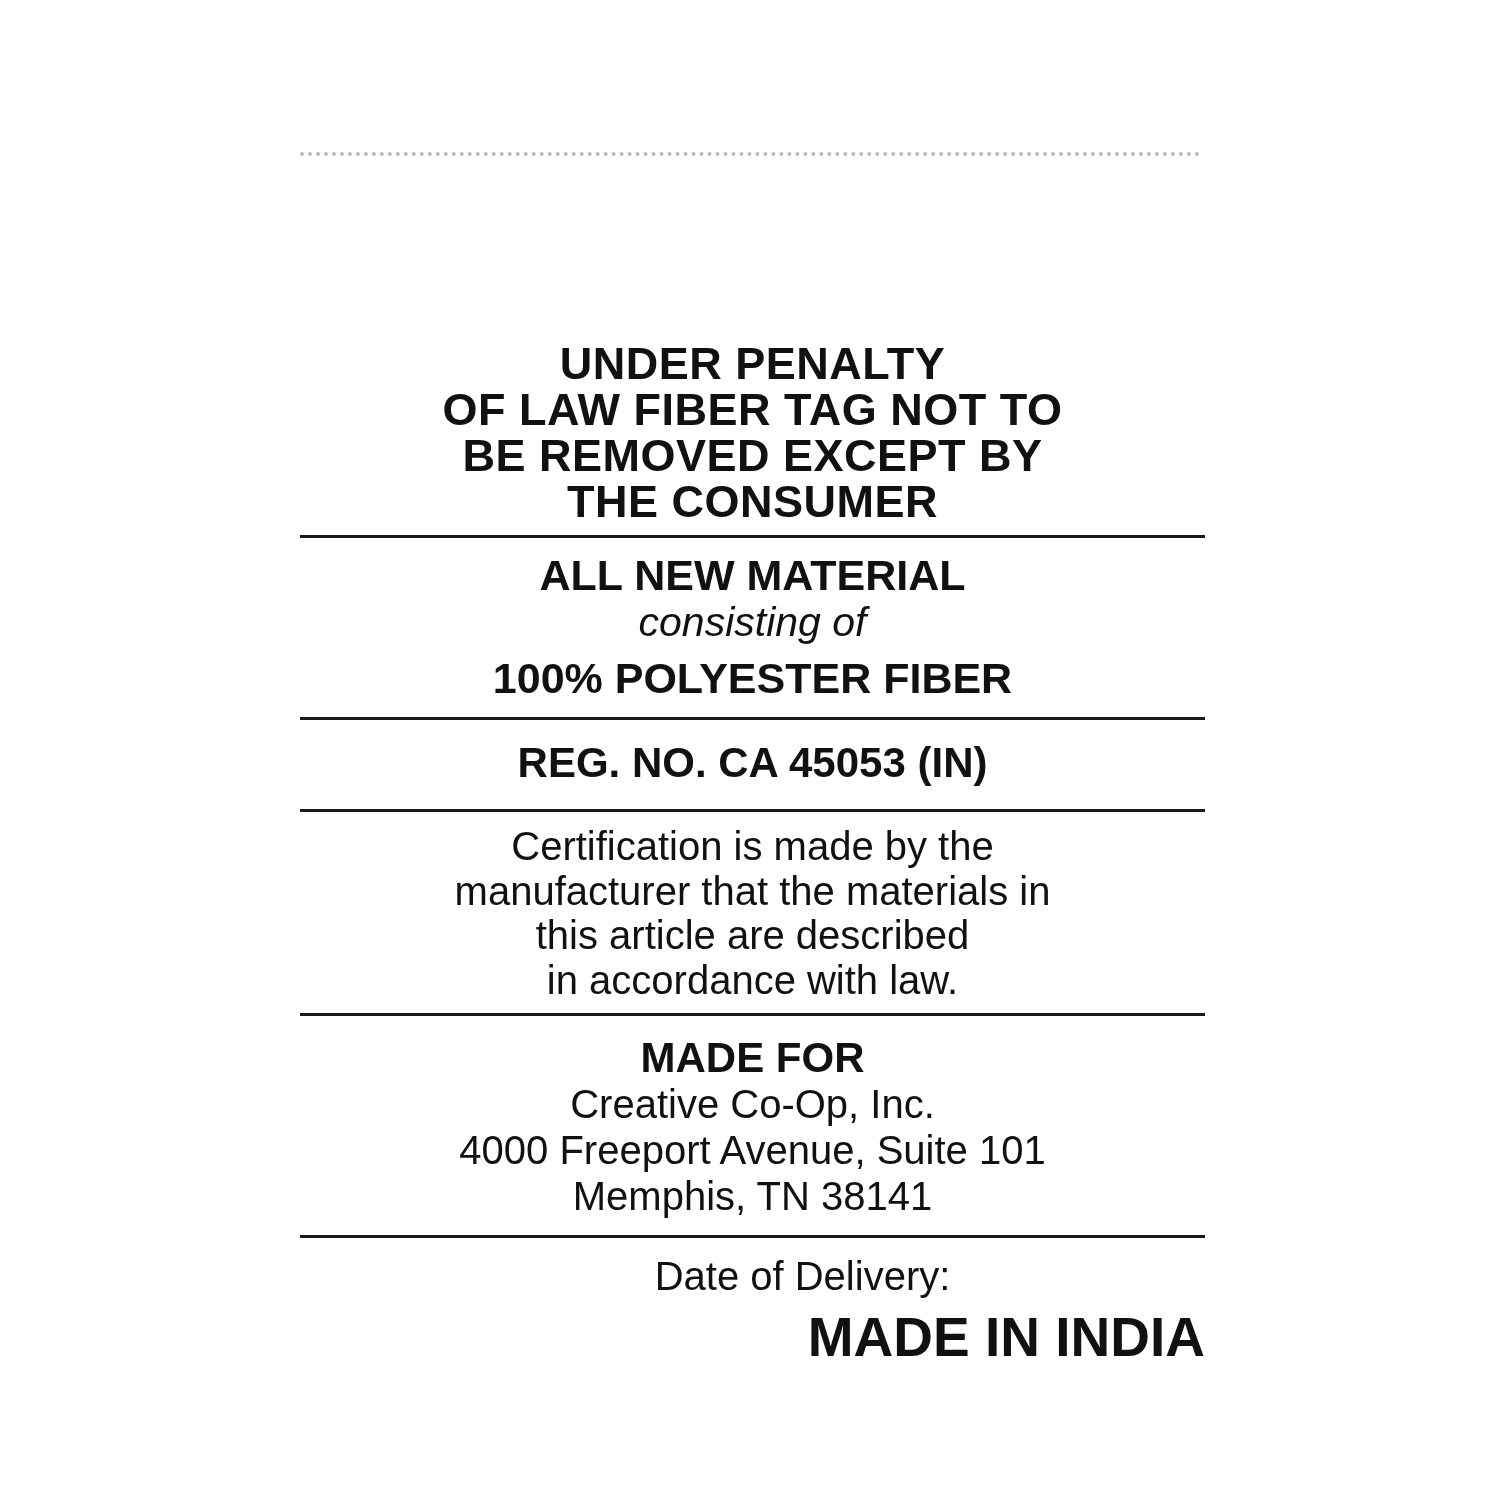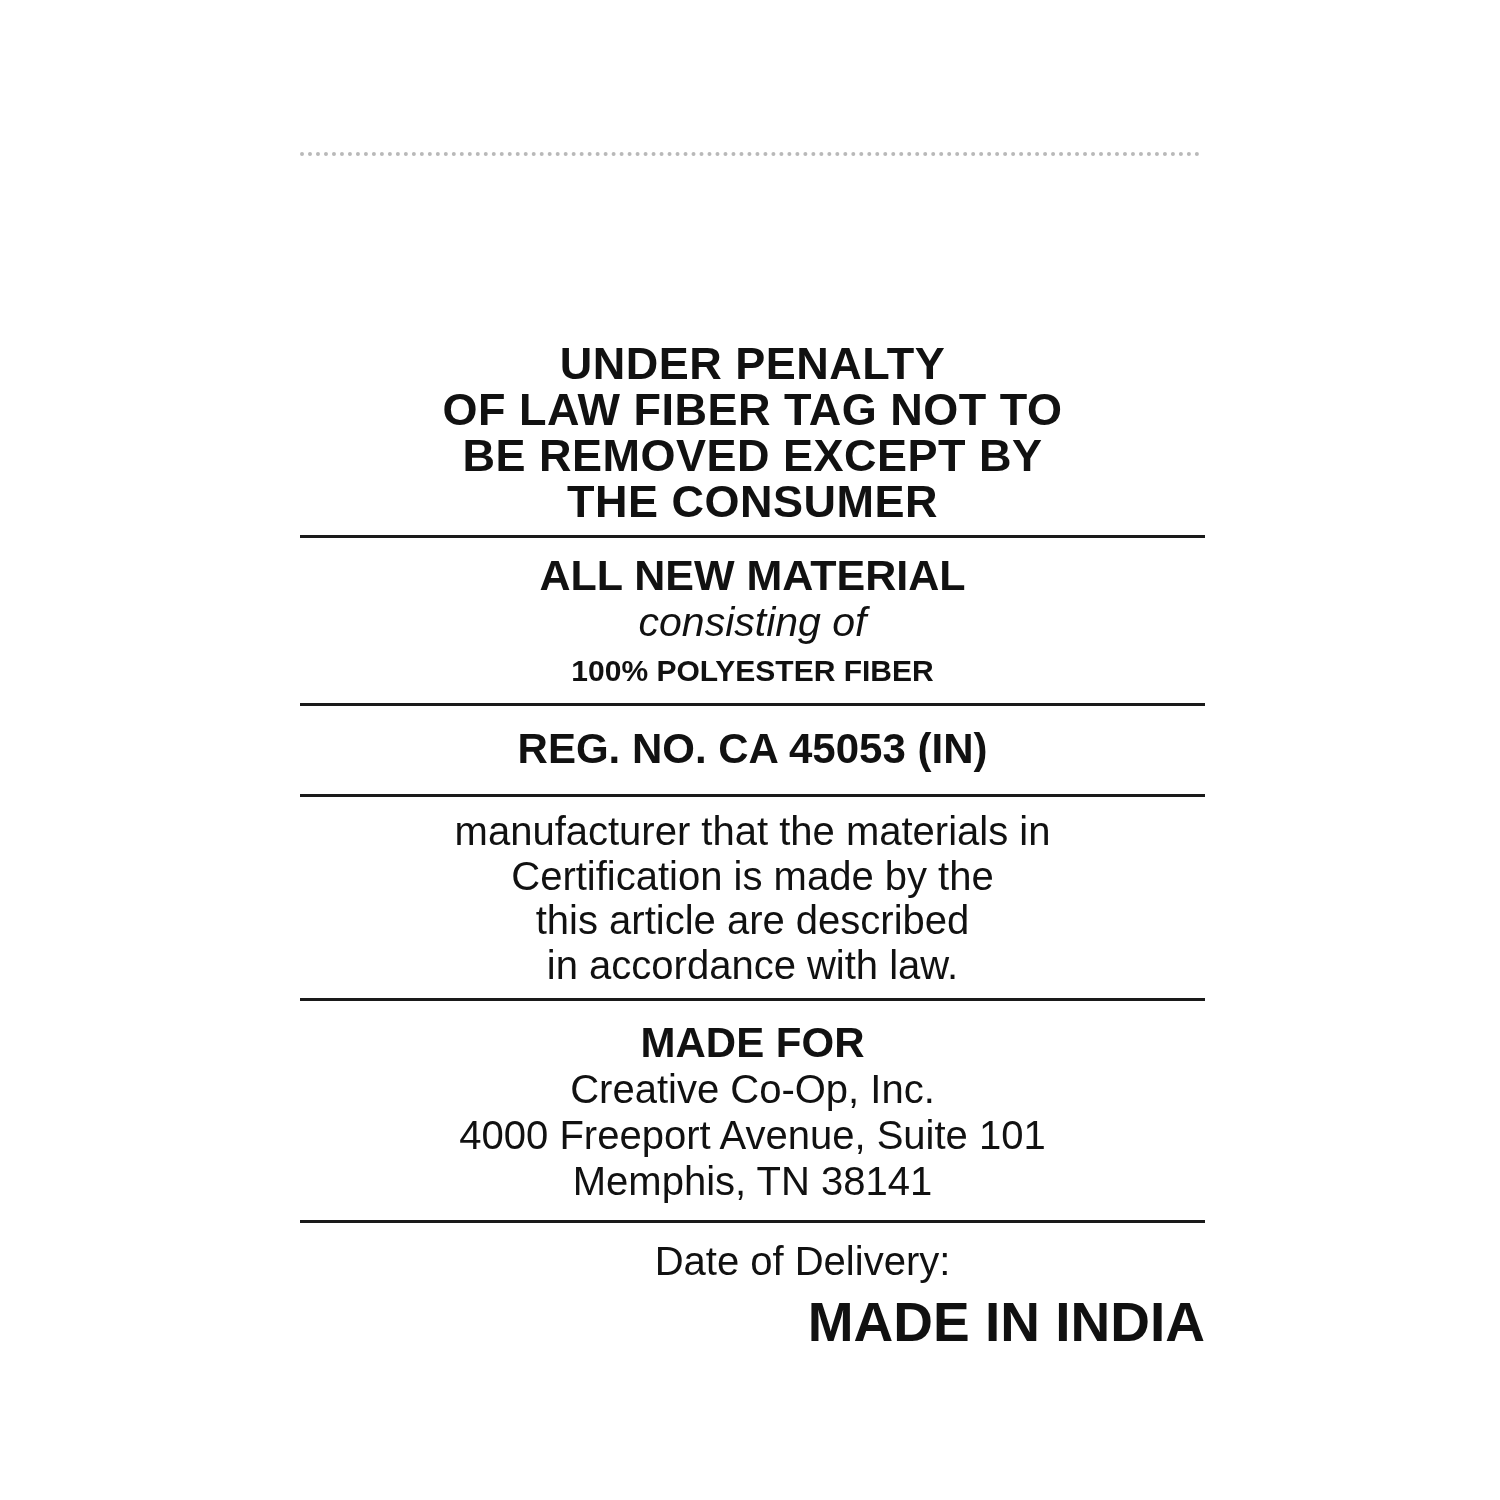--- a/index.html
+++ b/index.html
@@ -70,21 +70,21 @@
     padding-top: 8px;
   }
   .consisting {
     font-weight: normal;
     font-size: 41px;
     line-height: 1.15;
     font-style: italic;
   }
   .fiber {
     font-weight: bold;
-    font-size: 30px;
+    font-size: 43px;
     line-height: 1.15;
     padding-top: 8px;
     padding-bottom: 6px;
   }
 
   .reg {
     font-weight: bold;
     font-size: 42px;
     line-height: 1.2;
     padding: 12px 0 12px 0;
@@ -153,22 +153,22 @@
 
     <hr class="rule">
 
     <div class="block">
       <div class="reg">REG. NO.  CA 45053 (IN)</div>
     </div>
 
     <hr class="rule">
 
     <div class="block cert">
+      <span class="line">Certification is made by the</span>
       <span class="line">manufacturer that the materials in</span>
-      <span class="line">Certification is made by the</span>
       <span class="line">this article are described</span>
       <span class="line">in accordance with law.</span>
     </div>
 
     <hr class="rule">
 
     <div class="block">
       <div class="made-for-title">MADE FOR</div>
       <div class="addr">
         <span class="line">Creative Co-Op, Inc.</span>

